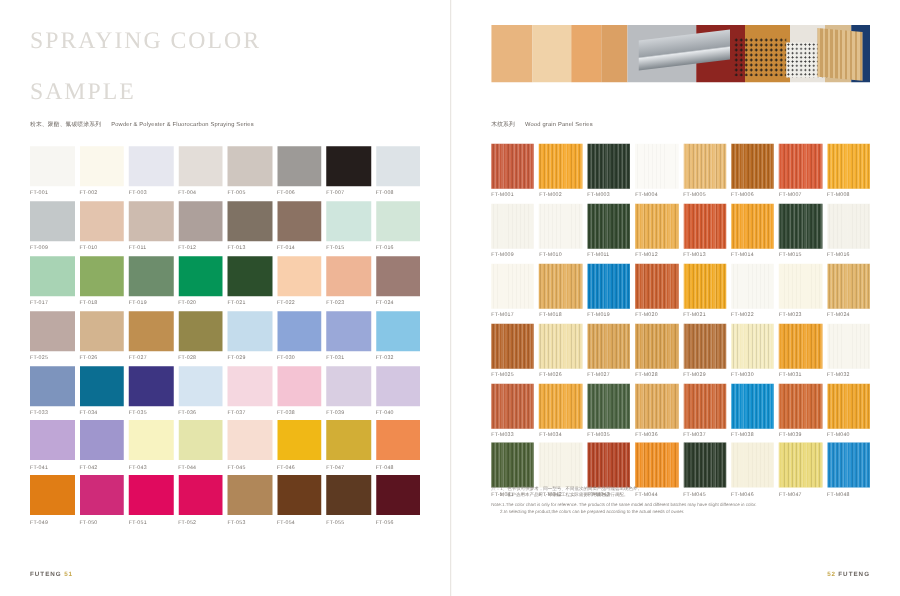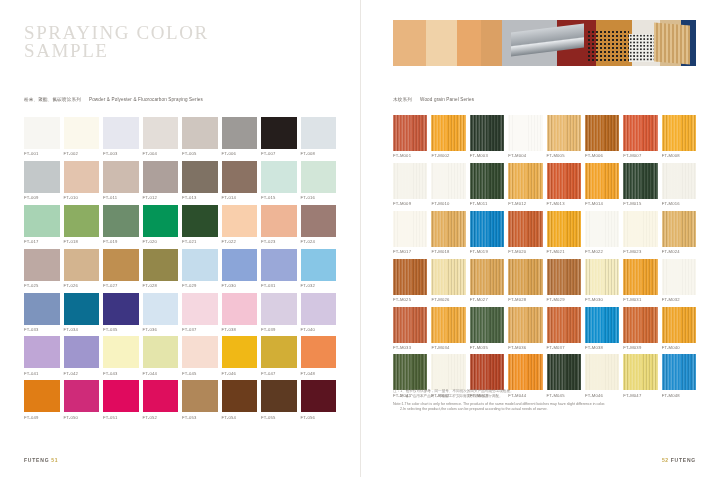--- a/index.html
+++ b/index.html
@@ -19,20 +19,21 @@
   .title-block{position:absolute;left:24px;top:24px;}
   .title-en1{
     font-family:"Liberation Serif","DejaVu Serif",serif;
     font-size:19px;letter-spacing:1.6px;color:#dcd9d4;line-height:18px;
     white-space:nowrap;
   }
   .title-en2{
     font-family:"Liberation Serif","DejaVu Serif",serif;
     font-size:19px;letter-spacing:1.6px;color:#dcd9d4;line-height:18px;
     white-space:nowrap;
+    margin-top:23px;
   }
   .title-cn{
     font-size:11.5px;color:#b69a3c;font-weight:bold;letter-spacing:1px;
     margin-top:4px;line-height:13px;white-space:nowrap;
   }
 
   
   .series-bar{position:absolute;font-size:4.6px;color:#6d6762;letter-spacing:.15px;white-space:nowrap;}
   .series-cn{display:inline-block;margin-right:8px;}
   .series-en{display:inline-block;}

